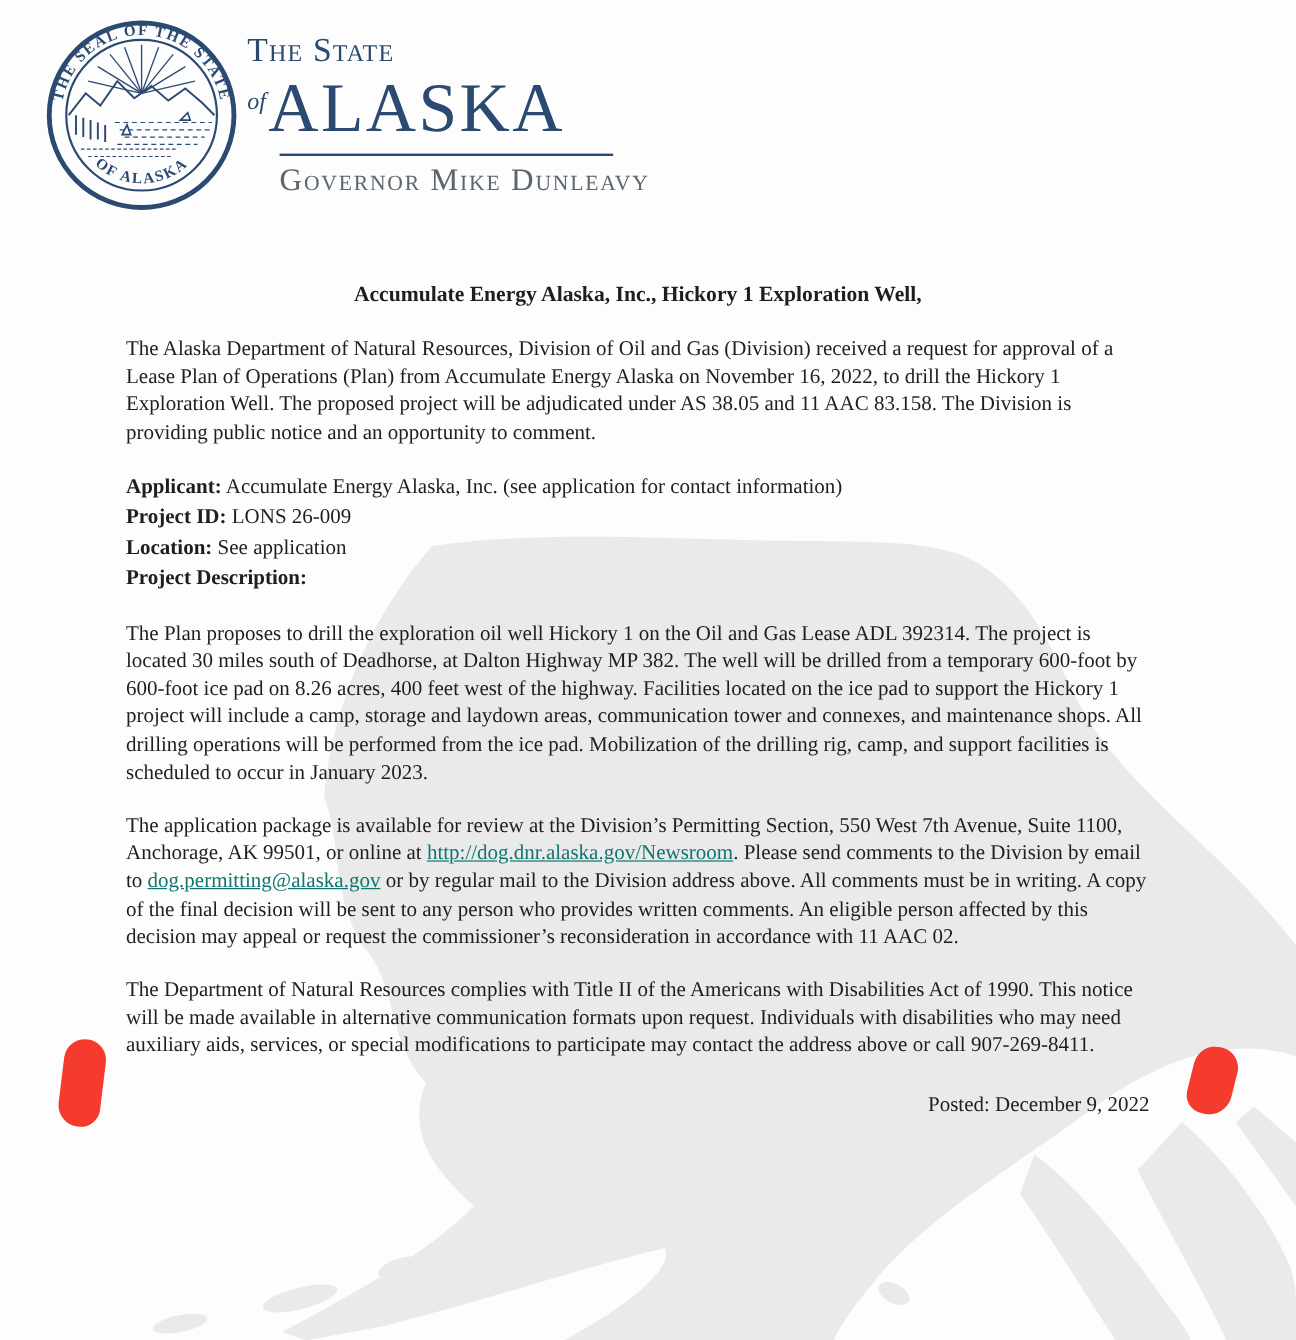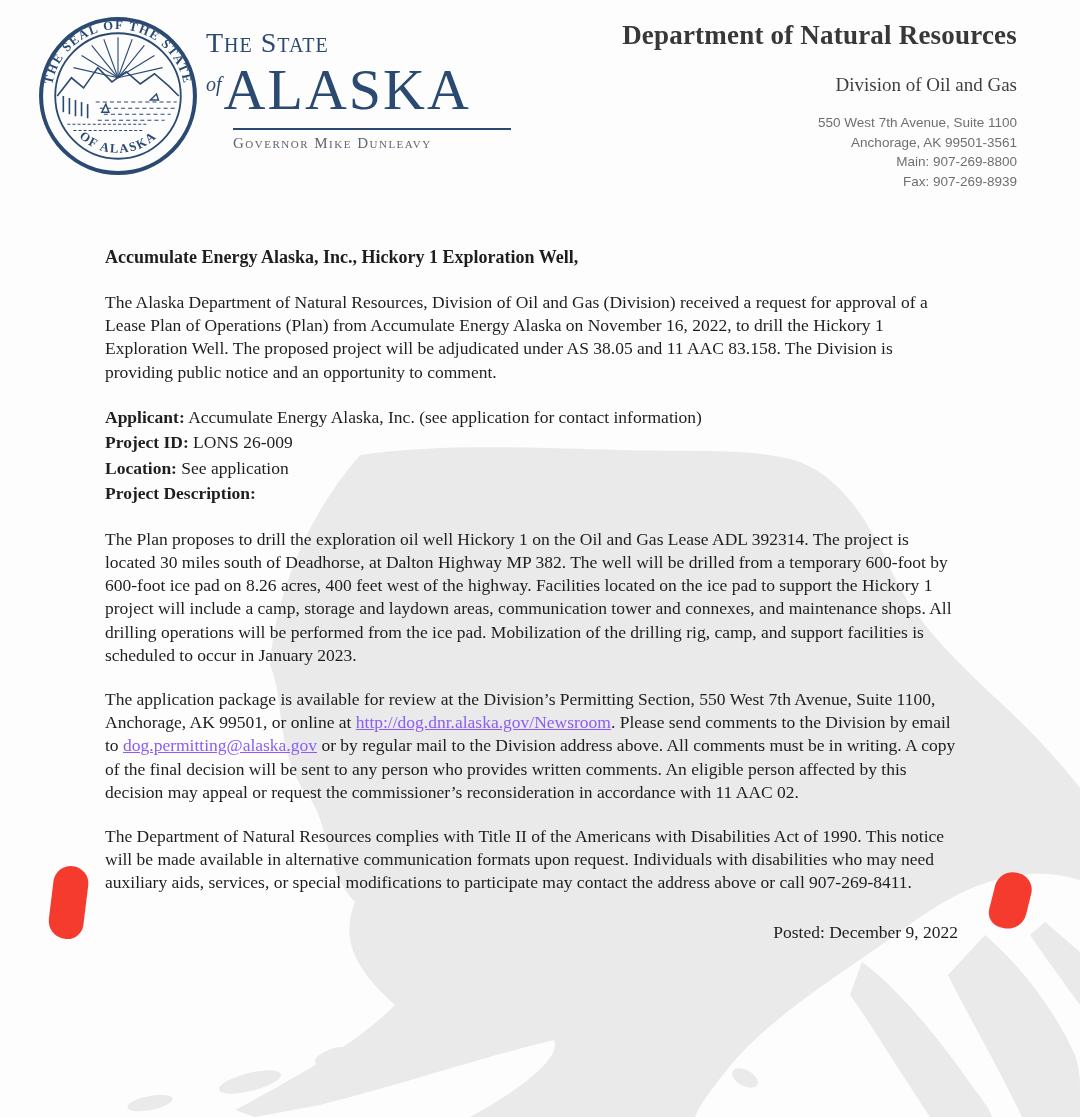--- a/index.html
+++ b/index.html
@@ -57,21 +57,21 @@
     margin-left: 27px;
     margin-top: 8px;
     width: 278px;
     height: 2px;
     background: #2b4a72;
   }
   .governor {
     margin-left: 27px;
     margin-top: 5px;
     font-variant: small-caps;
-    font-size: 15px;
+    font-size: 26px;
     letter-spacing: 1.5px;
     color: #5c666f;
   }
   .dept-block {
     position: absolute;
     right: 63px; top: 20px;
     text-align: right;
     z-index: 2;
   }
   .dept-title {
@@ -101,33 +101,33 @@
     font-size: 17.5px;
     line-height: 23.2px;
   }
   .notice-heading {
     text-align: center;
     font-weight: bold;
     font-size: 18px;
     letter-spacing: 0.4px;
   }
   .notice-title {
-    margin-top: 32px;
-    text-align: left;
+    margin-top: 20px;
+    text-align: center;
     font-weight: bold;
     font-size: 18px;
     line-height: 26px;
   }
   .para { margin-top: 21px; }
   .fields { margin-top: 21px; line-height: 25.5px; }
   .fields b { font-weight: bold; }
   .deadline { margin-top: 21px; font-weight: bold; }
   .posted { margin-top: 26px; font-weight: normal; text-align: right; }
   a.doc-link {
-    color: #8b5cf6;
+    color: #0f766e;
     text-decoration: underline;
   }
   
   .red-blob {
     position: absolute;
     background: #f43b2e;
     z-index: 3;
   }
   .red-blob.left {
     left: 51px; top: 866px;
@@ -242,30 +242,20 @@
 
   <div class="logo-block">
     <div class="the-state">The State</div>
     <div class="of-alaska">
       <span class="of">of</span><span class="alaska">ALASKA</span>
     </div>
     <div class="logo-rule"></div>
     <div class="governor">Governor Mike Dunleavy</div>
   </div>
 
-  <div class="dept-block">
-    <div class="dept-title">Department of Natural Resources</div>
-    <div class="division">Division of Oil and Gas</div>
-    <div class="address">
-      <div>550 West 7th Avenue, Suite 1100</div>
-      <div>Anchorage, AK 99501-3561</div>
-      <div>Main: 907-269-8800</div>
-      <div>Fax: 907-269-8939</div>
-    </div>
-  </div>
 
   <div class="content">
 
     <div class="notice-title">
       <div>Accumulate Energy Alaska, Inc., Hickory 1 Exploration Well,</div>
     </div>
 
     <div class="para">The Alaska Department of Natural Resources, Division of Oil and Gas (Division) received a request for approval of a Lease Plan of Operations (Plan) from Accumulate Energy Alaska on November 16, 2022, to drill the Hickory 1 Exploration Well. The proposed project will be adjudicated under AS 38.05 and 11 AAC 83.158. The Division is providing public notice and an opportunity to comment.</div>
 
     <div class="fields">

